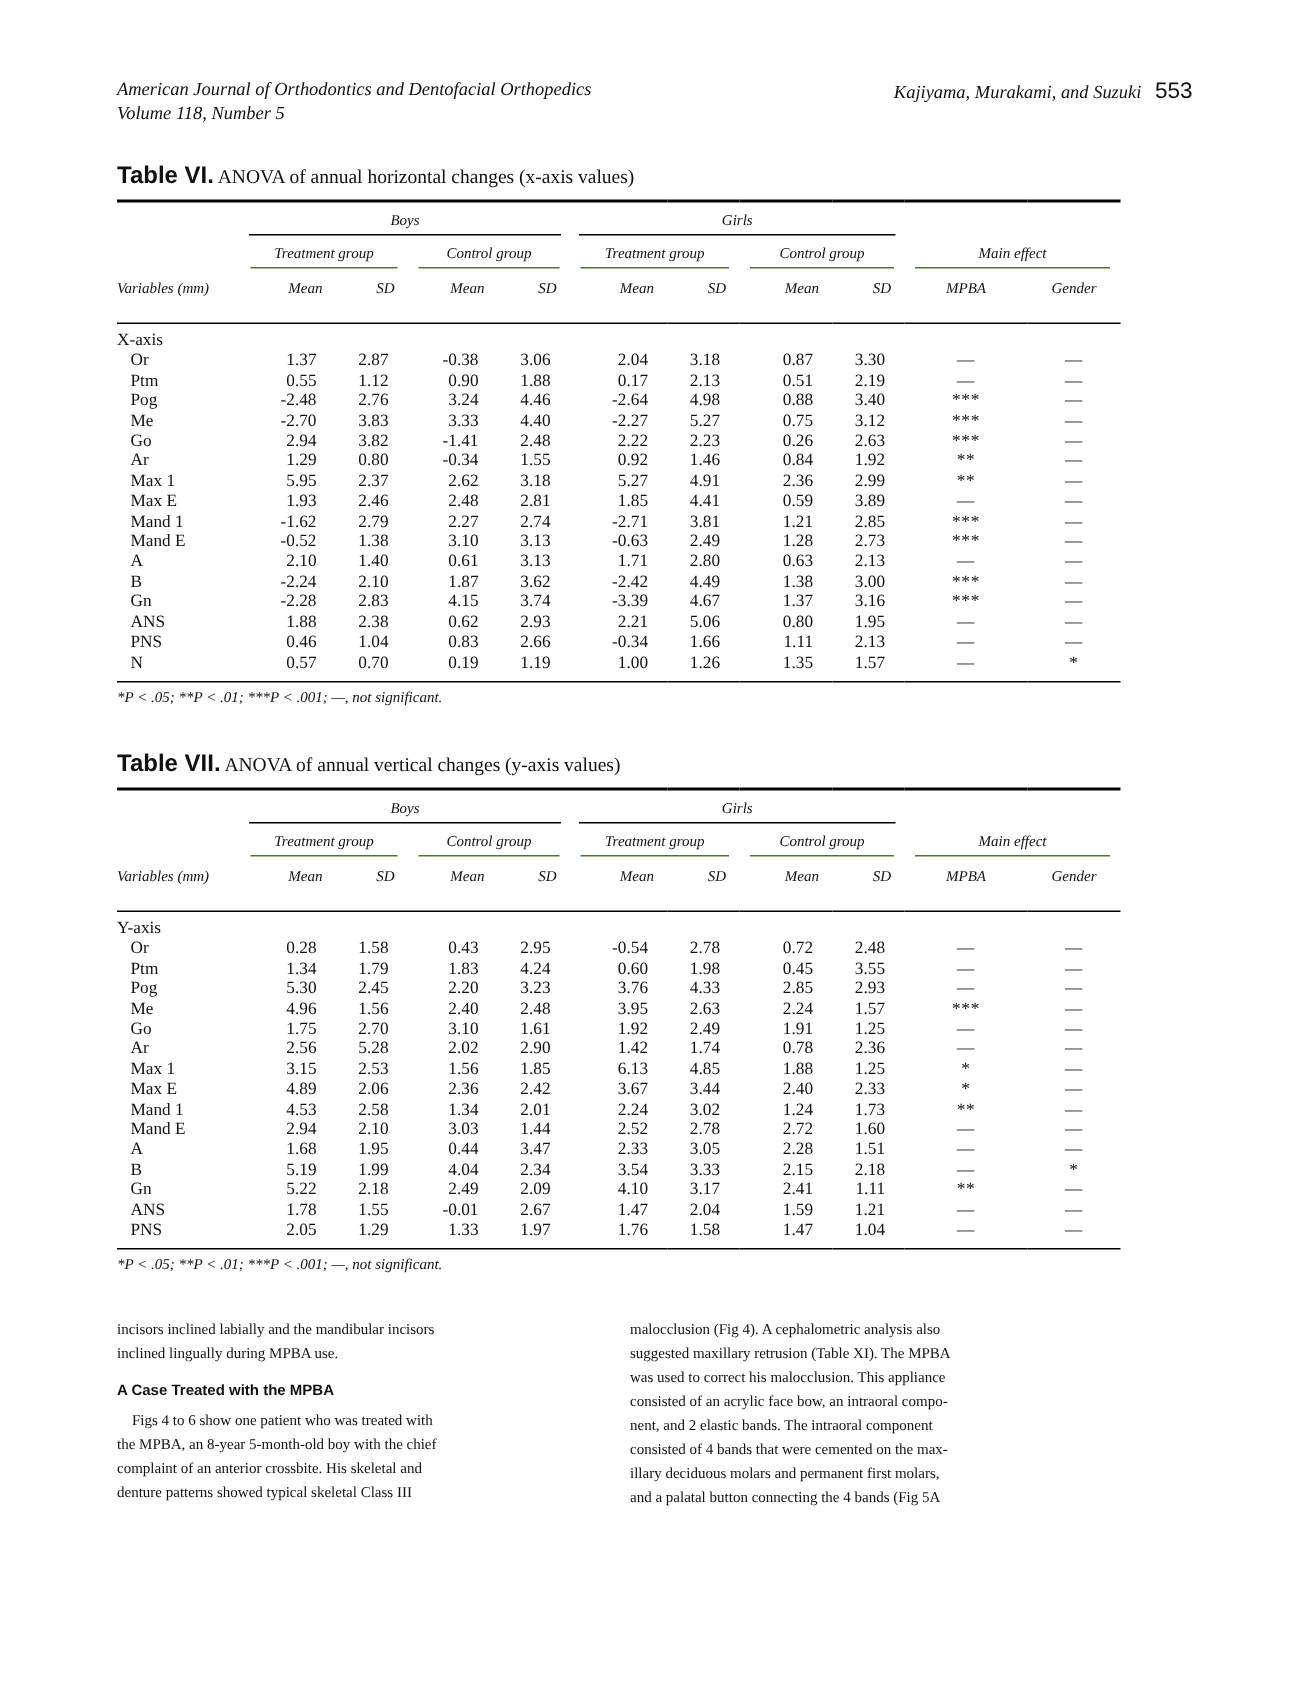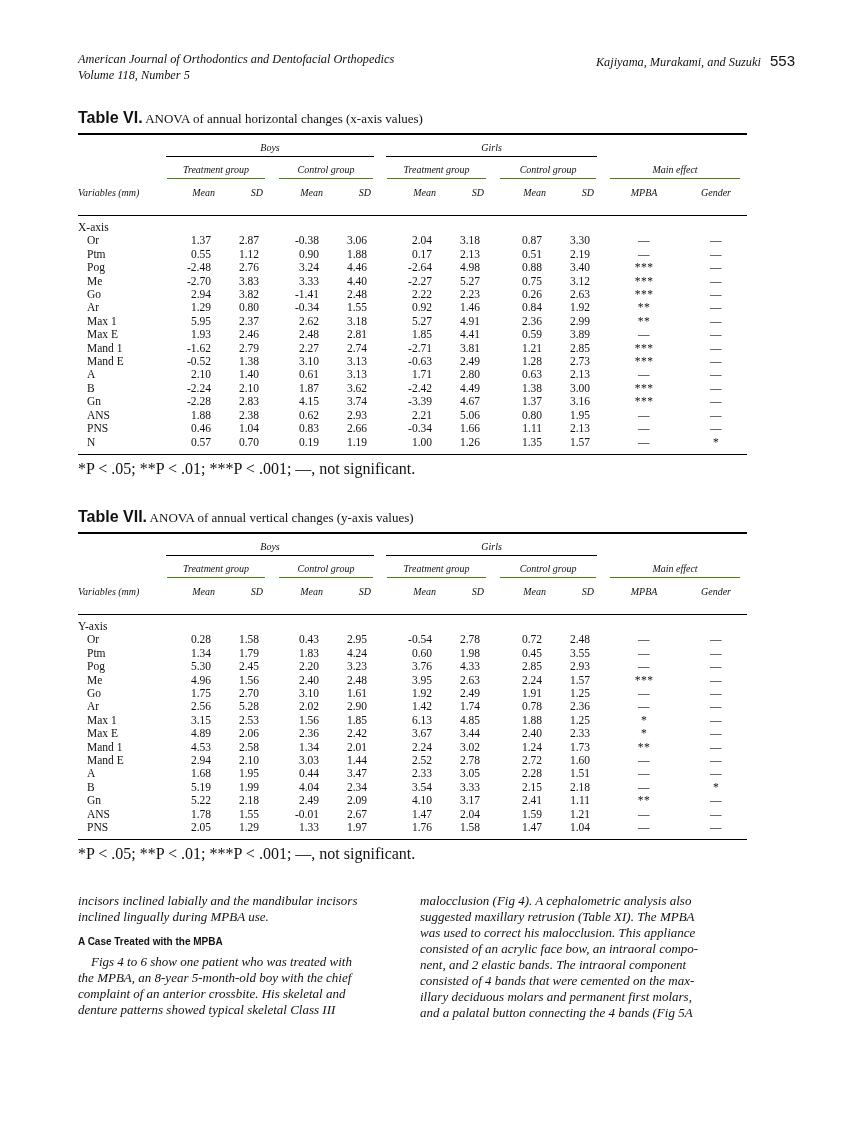--- a/index.html
+++ b/index.html
@@ -37,27 +37,27 @@
   th.hnum{text-align:right;padding-right:9px !important;}
   th.hvars{text-align:left;vertical-align:bottom;}
   th.hsig{text-align:center;}
   table.anova td{padding:0;line-height:13.4px;vertical-align:baseline;}
   table.anova tbody tr:first-child td{padding-top:5px;}
   td.section{text-align:left;}
   td.var{text-align:left;padding-left:9px !important;}
   td.num{text-align:right;padding-right:13px !important;font-variant-numeric:tabular-nums;}
   td.sig{text-align:center;letter-spacing:0.5px;}
   table.anova tbody tr:last-child td{padding-bottom:5px;}
-  .footnote{font-size:16px;margin-top:5px;}
+  .footnote{font-size:10px;margin-top:5px;font-style:italic;}
 
   
   .body-cols{display:flex;gap:22px;margin-top:28px;}
   .col-left{width:320px;}
   .col-right{width:375px;}
-  .para{white-space:pre;font-size:13px;line-height:16px;font-style:italic;}
+  .para{white-space:pre;font-size:10px;line-height:16px;}
   .subhead{
     font-family:"Liberation Sans", sans-serif;font-weight:bold;
     font-size:10px;margin:11px 0 7px 0;
   }
 </style>
 </head>
 <body>
 
 <div class="page">
 

